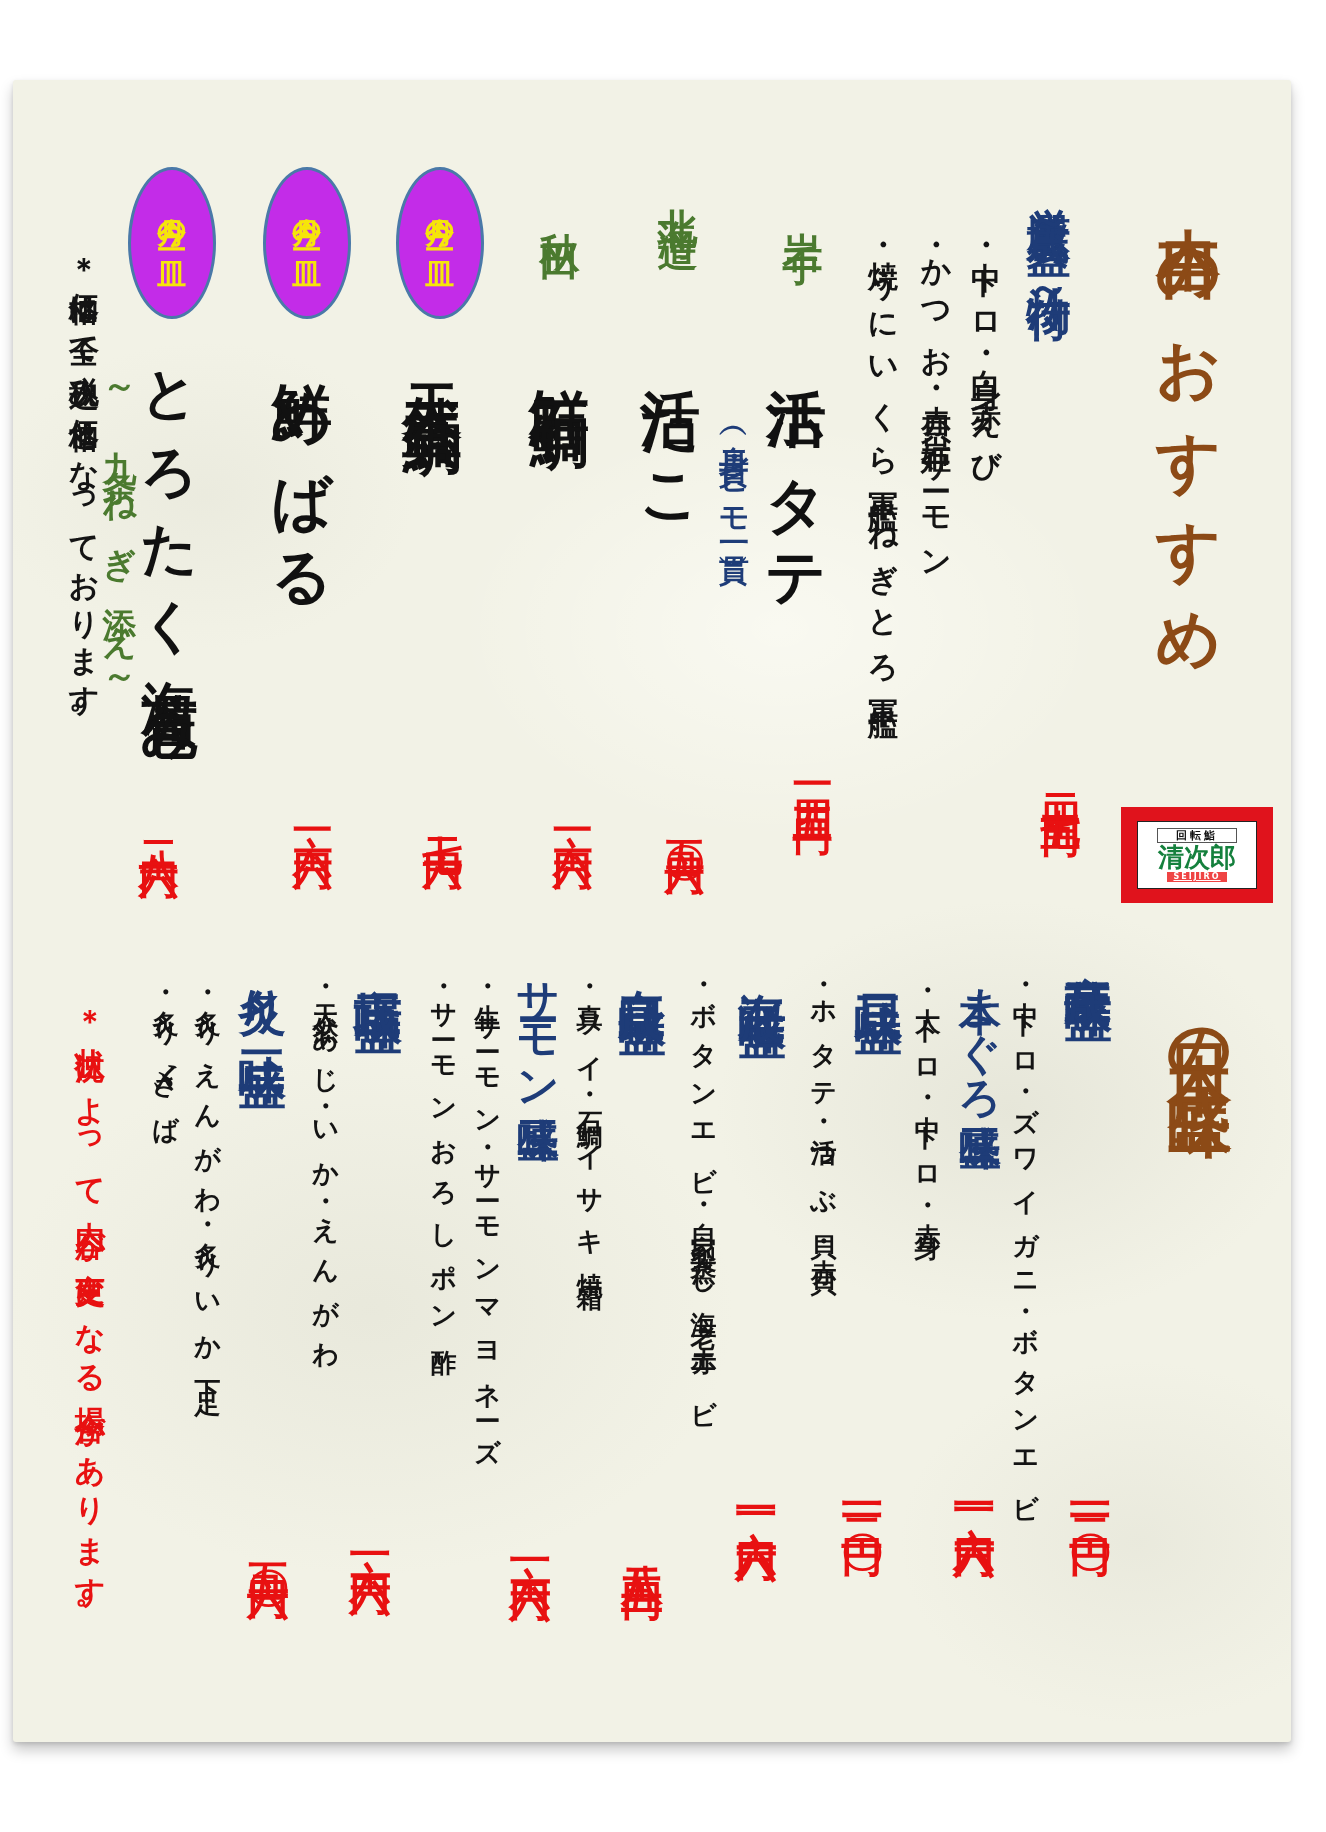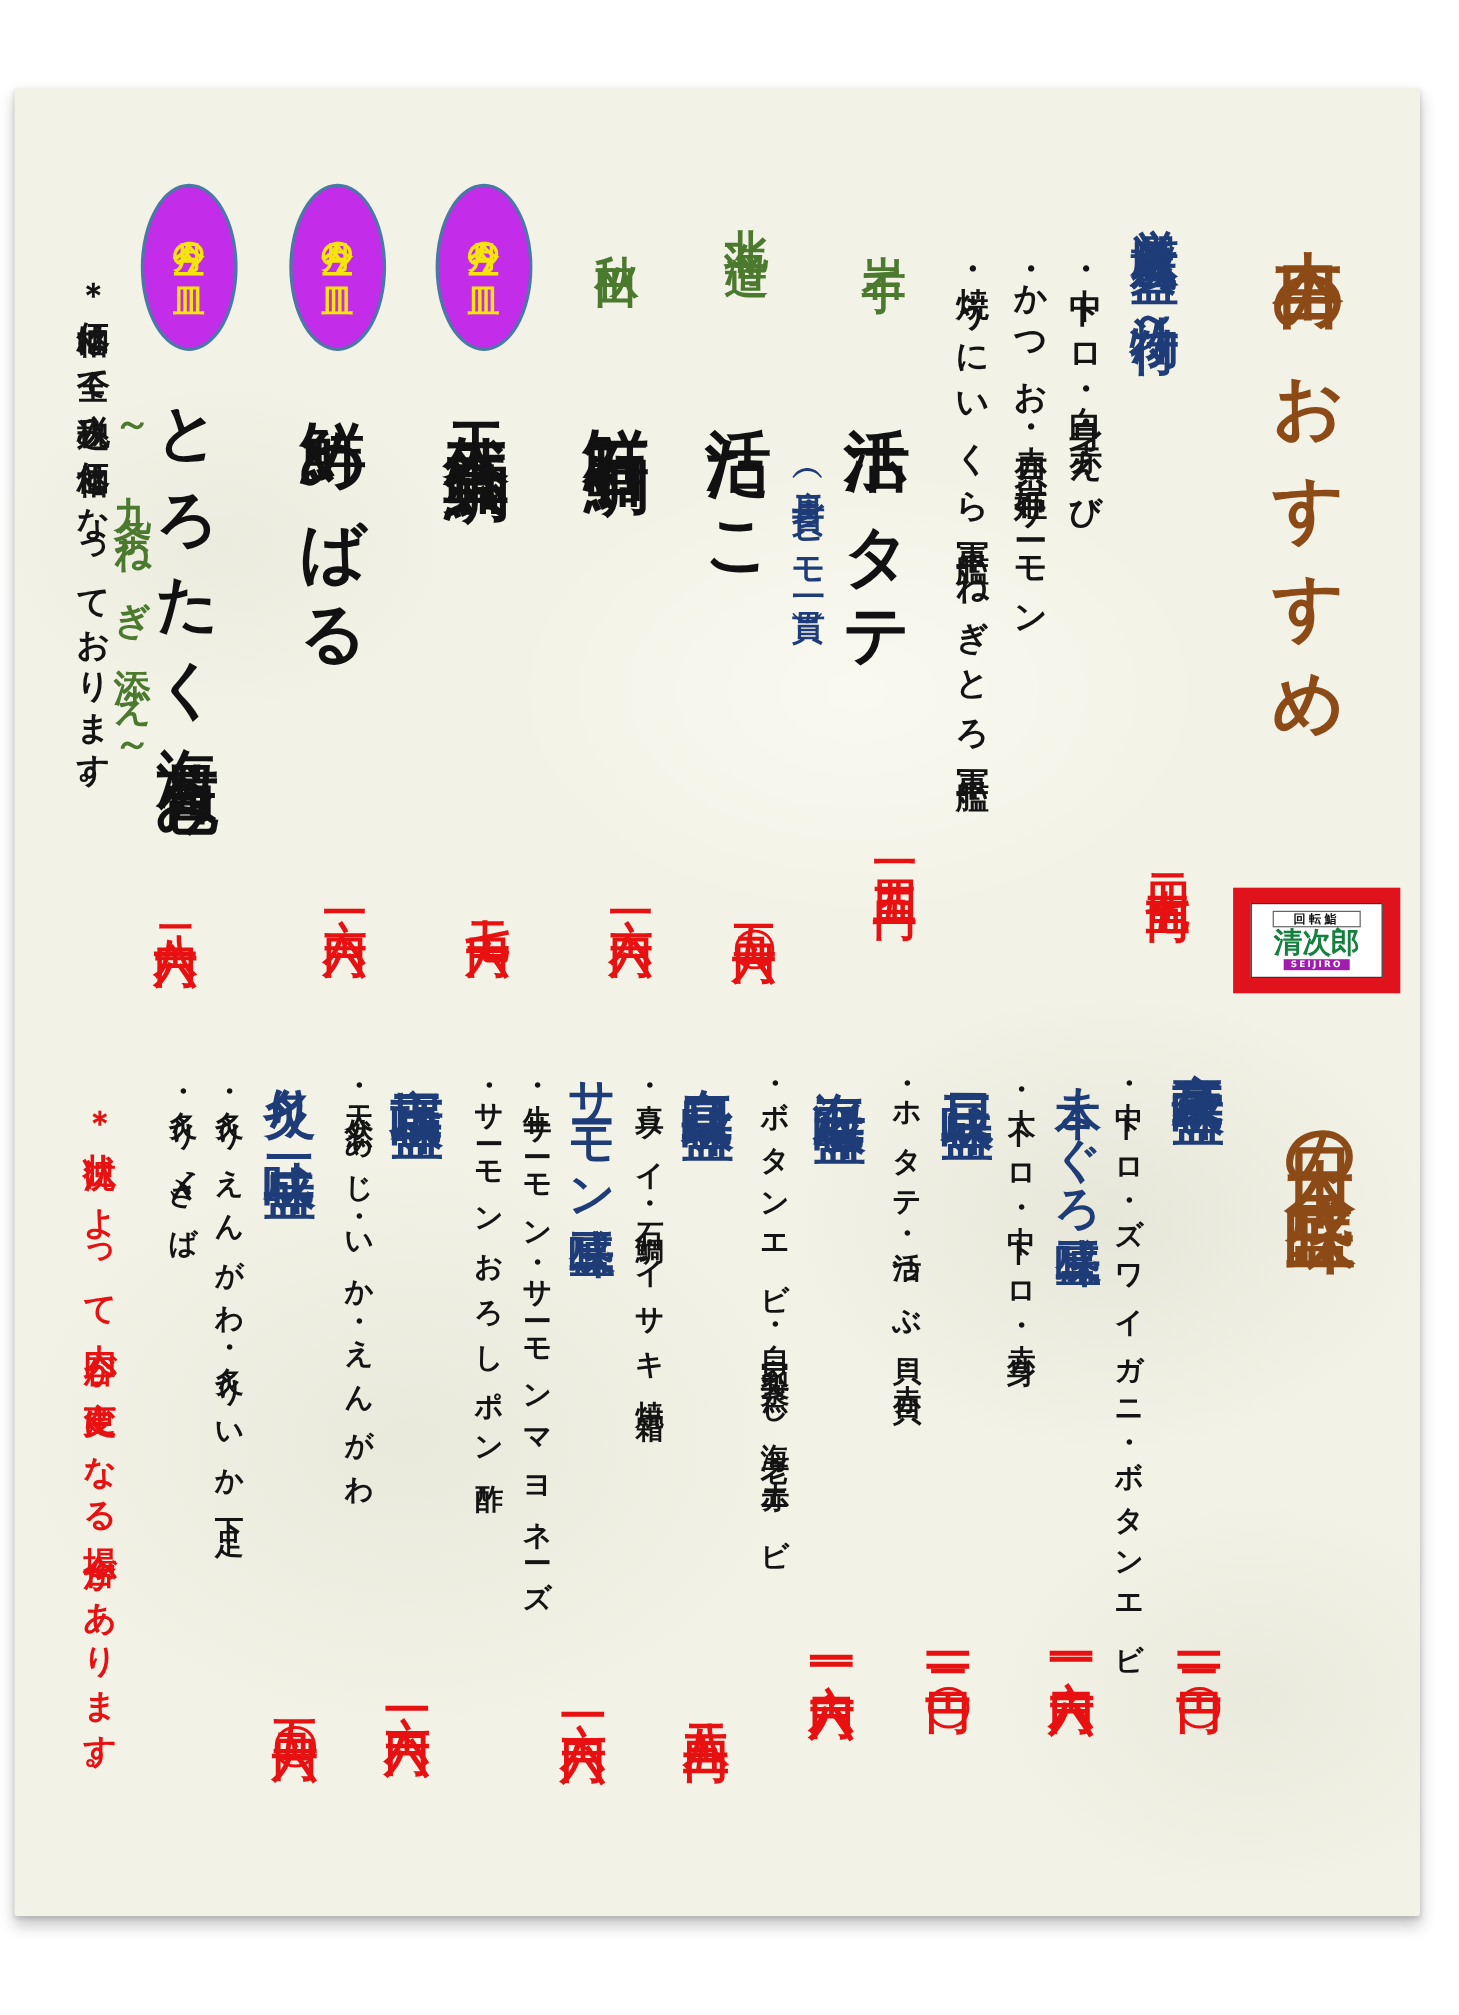--- a/index.html
+++ b/index.html
@@ -59,22 +59,22 @@
   }
   .logo-inner{
     background:#ffffff;border:1px solid #222;width:118px;height:66px;
     display:flex;flex-direction:column;align-items:center;justify-content:center;
     font-family:"DejaVu Sans",sans-serif;
   }
   .logo-top{font-size:11px;color:#111;letter-spacing:3px;border:1px solid #555;
     padding:0 18px;line-height:1.2;font-weight:700;}
   .logo-name{font-size:26px;color:#15803d;font-weight:800;line-height:1.1;
     font-family:"DejaVu Serif",serif;}
-  .logo-romaji{font-size:8px;color:#ffffff;background:#a21caf;font-weight:700;
-    letter-spacing:2px;padding:0 6px;line-height:1.3;}
+  .logo-romaji{font-size:8px;color:#ffffff;background:#ef4444;font-weight:700;
+    letter-spacing:2px;padding:0 6px;line-height:1.3;text-decoration:underline;}
 </style>
 </head>
 <body>
 
 <div class="paper">
 
   <div class="vtext title t-reco" style="left:1144px;top:96px;">本日のおすすめ</div>
 
   <div class="vtext set-header" style="left:1014px;top:92px;">厳選八貫盛～汁物付～</div>
   <div class="vtext set-item" style="left:958px;top:148px;">・中トロ・白身・赤えび</div>

